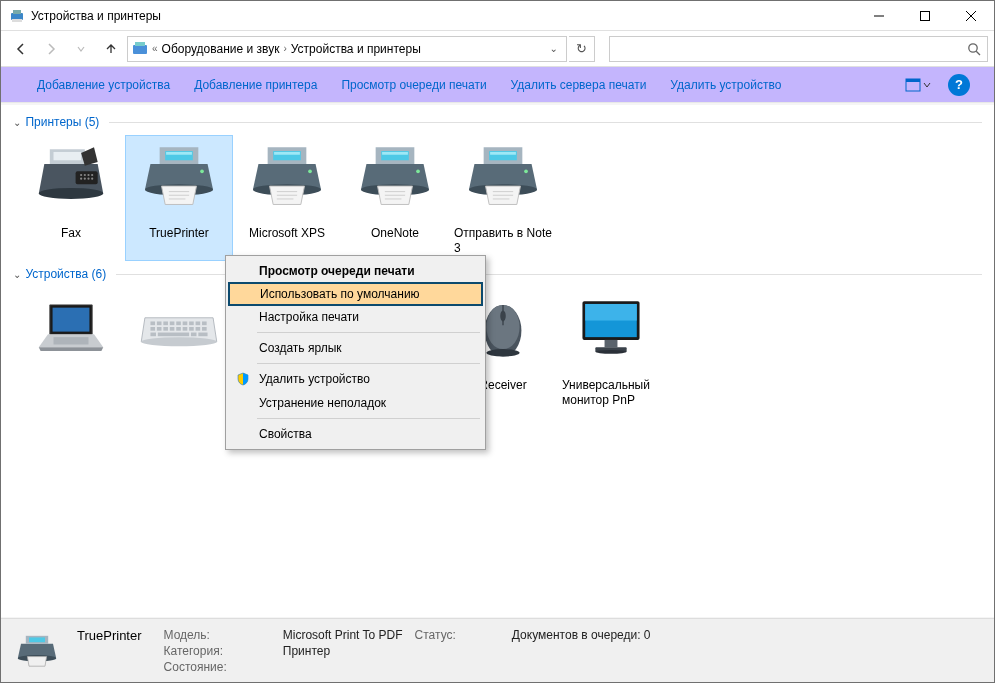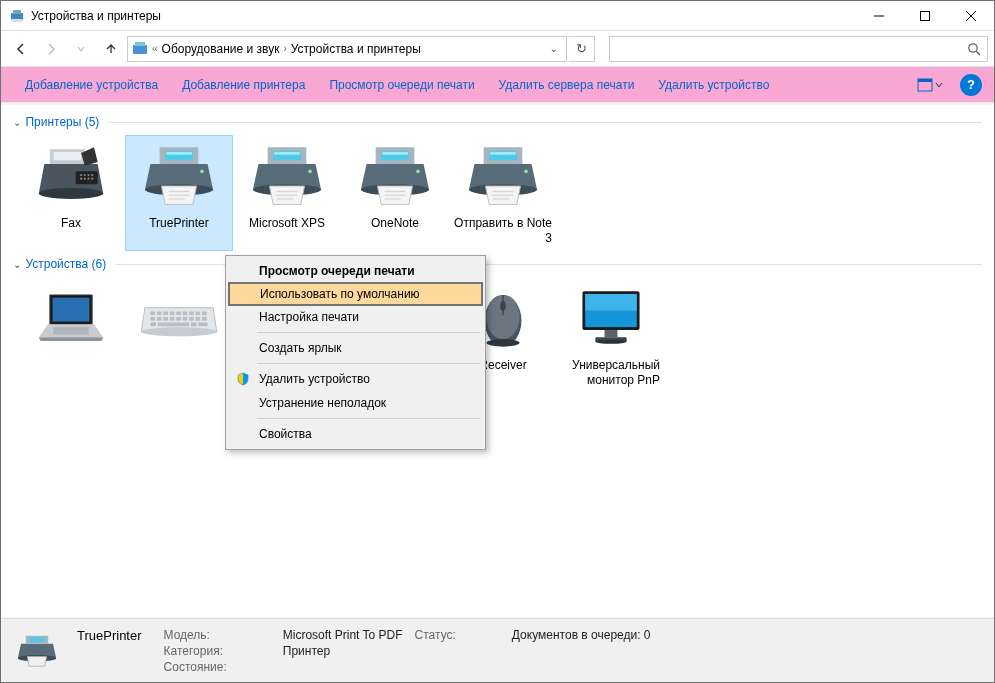--- a/index.html
+++ b/index.html
@@ -18,50 +18,50 @@
   .addrbox { flex: 0 0 440px; height: 26px; border: 1px solid #ccc; display: flex; align-items: center; font-size: 12px; background: #fff; padding: 0 4px; gap: 4px; }
   .addrbox .aicon { width: 16px; height: 16px; }
   .addrbox .sep { color: #666; font-size: 10px; }
   .addrbox .drop { margin-left: auto; color: #555; font-size: 10px; padding: 0 4px; }
   .refresh { width: 26px; height: 26px; border: 1px solid #ccc; border-left: none; display: flex; align-items: center; justify-content: center; font-size: 13px; color: #555; }
   .searchbox { flex: 1; height: 26px; border: 1px solid #ccc; margin-left: 12px; display: flex; align-items: center; padding: 0 6px; }
   .searchbox input { border: none; outline: none; flex: 1; font-size: 12px; }
   .searchbox .sicon { color: #666; }
 
   
-  .cmdbar { height: 36px; background: #f9a8d4; display: flex; align-items: center; gap: 0; padding: 0 12px; border-bottom: 1px solid #e8e8e8; }
+  .cmdbar { height: 36px; background: #c4b5fd; display: flex; align-items: center; gap: 0; padding: 0 24px; border-bottom: 1px solid #e8e8e8; }
   .cmdbar .cmd { font-size: 12px; color: #0066cc; padding: 0 12px; height: 36px; display: flex; align-items: center; cursor: pointer; }
   .cmdbar .spacer { flex: 1; }
   .cmdbar .view-btn { width: 40px; height: 28px; display: flex; align-items: center; justify-content: center; gap: 2px; border-radius: 2px; }
   .cmdbar .help-btn { width: 22px; height: 22px; background: #0078d7; color: #fff; border-radius: 50%; display: flex; align-items: center; justify-content: center; font-size: 13px; font-weight: bold; margin-left: 10px; }
 
   
   .content { position: absolute; top: 104px; left: 0; right: 0; bottom: 65px; background: #fff; overflow: hidden; padding: 4px 10px; }
   .group-header { font-size: 12px; color: #0066cc; display: flex; align-items: center; gap: 4px; padding: 6px 2px; }
   .group-header .chev { font-size: 10px; color: #555; }
   .group-header .line { flex: 1; height: 1px; background: #e0e0e0; margin-left: 6px; }
   .items { display: flex; flex-wrap: wrap; gap: 0; padding: 0 6px; }
   .item { width: 108px; display: flex; flex-direction: column; align-items: center; padding: 4px; border: 1px solid transparent; }
   .item.selected { background: #cce8ff; border: 1px solid #99d1ff; }
   .item .icon { width: 84px; height: 70px; display: flex; align-items: center; justify-content: center; }
-  .item .label { font-size: 12px; color: #000; text-align: right; line-height: 1.25; margin-top: 6px; max-width: 100px; word-wrap: break-word; }
+  .item .label { font-size: 12px; color: #000; text-align: left; line-height: 1.25; margin-top: 16px; max-width: 100px; word-wrap: break-word; }
 
   
   .statusbar { position: absolute; left: 0; right: 0; bottom: 0; height: 64px; background: #f0f0f0; border-top: 1px solid #ddd; display: flex; align-items: center; padding: 4px 12px; gap: 16px; }
   .statusbar .sicon { width: 48px; height: 42px; }
   .statusbar .info { font-size: 12px; display: grid; grid-template-columns: auto auto auto auto auto; gap: 2px 12px; align-items: center; }
   .statusbar .name { grid-column: 1; grid-row: 1 / span 3; font-size: 13px; padding-right: 10px; align-self: start; }
   .statusbar .klabel { color: #666; text-align: left; }
   .statusbar .kval { color: #222; padding-left: 44px; }
 
   
   .ctxmenu { position: absolute; left: 224px; top: 254px; width: 261px; background: #f0f0f0; border: 1px solid #a0a0a0; box-shadow: 3px 3px 6px rgba(0,0,0,0.25); padding: 3px; font-size: 12px; z-index: 50; }
   .ctxmenu .mi { height: 24px; display: flex; align-items: center; padding: 0 10px 0 30px; position: relative; cursor: default; }
   .ctxmenu .mi.bold { font-weight: bold; }
-  .ctxmenu .mi.highlight { background: #ffd89b; border: 2px solid #737373; margin: -1px; }
+  .ctxmenu .mi.highlight { background: #ffd89b; border: 2px solid #0c4a6e; margin: -1px; }
   .ctxmenu .mi .micon { position: absolute; left: 6px; width: 16px; height: 16px; display: flex; align-items: center; justify-content: center; }
   .ctxmenu .msep { height: 1px; background: #d0d0d0; margin: 3px 2px 3px 28px; }
 
   svg { display: block; }
 </style>
 </head>
 <body>
 
 <div class="titlebar">
   <span class="ticon">

